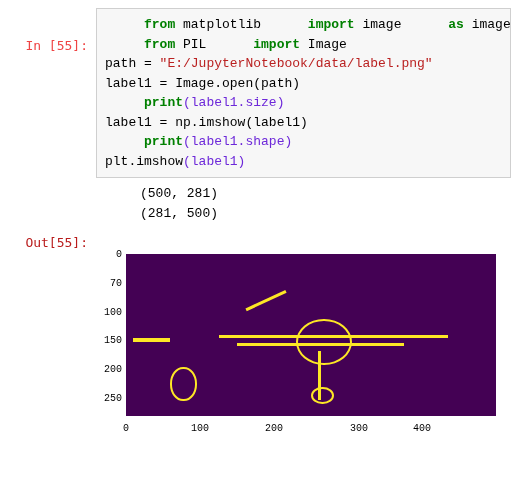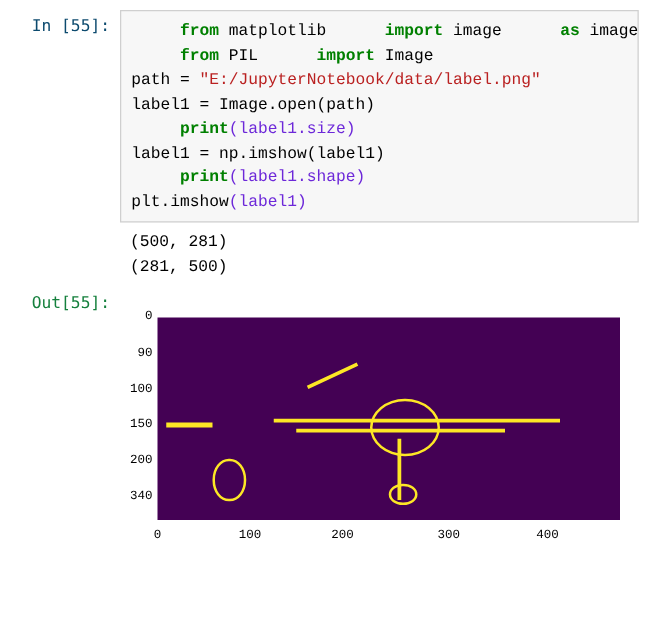--- a/index.html
+++ b/index.html
@@ -17,39 +17,40 @@
     align-items: flex-start;
   }
   .prompt {
     width: 80px;
     text-align: right;
     padding-right: 8px;
     padding-top: 6px;
     flex-shrink: 0;
     font-family: Consolas, monospace;
   }
-  .prompt-in { color: #0c4a6e; }
-  .prompt-out { color: #15803d; }
+  .prompt-in { color: #ef4444; margin-top: 24px; }
+  .prompt-out { color: #b91c1c; }
   .code-area {
     flex: 1;
     background: #f7f7f7;
     border: 1px solid #cfcfcf;
     padding: 6px 8px;
     line-height: 1.5;
     white-space: pre;
     overflow: hidden;
   }
   .kw-green { color: #008000; font-weight: bold; margin-left: 39px; }
   .str { color: #BA2121; }
   .paren-green { color: #6d28d9; }
   .output-text {
     flex: 1;
     padding: 6px 8px;
     line-height: 1.5;
     white-space: pre;
+    margin-left: 36px;
   }
   .plot-wrap {
     margin-left: 88px;
     margin-top: 4px;
   }
   .plot {
     position: relative;
     width: 400px;
     height: 180px;
   }
@@ -121,25 +122,25 @@
       <div class="blob" style="top:70%; left:12%; width:6%; height:18%; border-radius:50% 50% 50% 50%;"></div>
       <div class="line" style="top:50%; left:25%; width:62%; height:3px;"></div>
       <div class="line" style="top:55%; left:30%; width:45%; height:3px;"></div>
       <div class="blob" style="top:40%; left:46%; width:14%; height:26%; border-radius:50%;"></div>
       <div class="line" style="top:28%; left:32%; width:12%; height:3px; transform:rotate(-25deg);"></div>
       <div class="line" style="top:60%; left:52%; width:3px; height:30%;"></div>
       <div class="blob" style="top:82%; left:50%; width:5%; height:8%; border-radius:50%;"></div>
     </div>
 
     <div class="ytick" style="top:0%;">0</div>
-    <div class="ytick" style="top:16%;">90</div>
+    <div class="ytick" style="top:16%;">70</div>
     <div class="ytick" style="top:32%;">100</div>
     <div class="ytick" style="top:48%;">150</div>
     <div class="ytick" style="top:64%;">200</div>
-    <div class="ytick" style="top:80%;">340</div>
+    <div class="ytick" style="top:80%;">250</div>
 
     <div class="xtick" style="left:30px;">0</div>
     <div class="xtick" style="left:104px;">100</div>
     <div class="xtick" style="left:178px;">200</div>
     <div class="xtick" style="left:263px;">300</div>
-    <div class="xtick" style="left:342px;">400</div>
+    <div class="xtick" style="left:326px;">400</div>
   </div>
 </div>
 
 </body></html>

